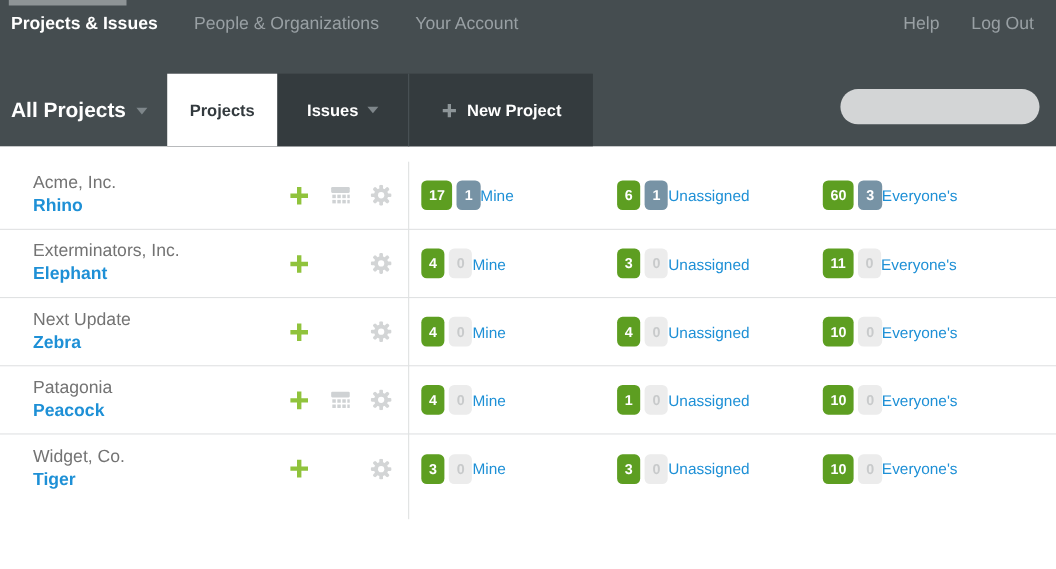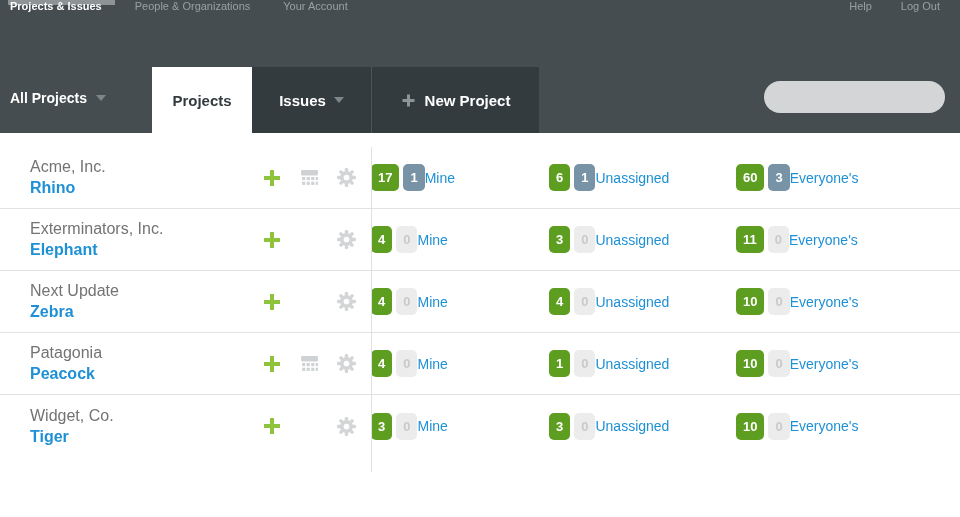--- a/index.html
+++ b/index.html
@@ -6,29 +6,29 @@
   html,body { width:960px; height:517px; background:#fff; overflow:hidden;
     font-family:"Liberation Sans", sans-serif; }
   a { text-decoration:none; cursor:pointer; }
 
   .page { width:960px; height:517px; position:relative; background:#fff; }
 
   
   .header { position:relative; height:133px; background:#454d50; }
   .top-indicator { position:absolute; left:8px; top:0; width:107px; height:5px; background:#8e9496; }
 
-  .nav { position:absolute; top:0; left:0; right:0; height:44px; display:flex; align-items:flex-start;
-    padding:0 20px 0 10px; font-size:11px; }
+  .nav { position:absolute; top:0; left:0; right:0; height:44px; display:flex; align-items:center;
+    padding:0 20px 0 10px; font-size:16px; }
   .nav-left { display:flex; gap:33px; align-items:center; }
   .nav-right { margin-left:auto; display:flex; gap:29px; align-items:center; }
   .nav-item { color:#99a0a4; }
   .nav-item.active { color:#fff; font-weight:bold; }
 
   .scope-selector { position:absolute; left:10px; top:90px; display:flex; align-items:center; gap:9px;
-    color:#fff; font-weight:bold; font-size:14px; }
+    color:#fff; font-weight:bold; font-size:19px; }
   .caret { display:inline-block; width:0; height:0; border-left:5px solid transparent;
     border-right:5px solid transparent; border-top:6px solid #7e868a; }
 
   .tab-strip { position:absolute; left:152px; bottom:0; height:66px; display:flex; background:#343b3e; }
   .tab { display:flex; align-items:center; justify-content:center; gap:8px;
     font-size:15px; font-weight:bold; color:#fff; }
   .tab-projects { width:100px; }
   .tab-projects.tab-active { background:#fff; color:#333a3e; }
   .tab-issues { width:119px; }
   .new-project { width:168px; border-left:1px solid #4b5457; display:flex; align-items:center;
@@ -45,21 +45,21 @@
   .list { padding-top:14px; }
   .row { height:62px; display:flex; align-items:center; padding-left:30px; border-bottom:1px solid #e0e2e3; }
   .row:last-child { border-bottom:none; }
   .cell-project { width:232px; }
   .org { font-size:16px; color:#737373; margin-bottom:3px; }
   .pname { display:inline-block; font-size:16px; font-weight:bold; color:#1e90d6; }
   .cell-icons { width:109px; display:flex; align-items:center; gap:17px; }
   .iconbtn { width:20px; height:20px; display:flex; align-items:center; justify-content:center; }
   .iconbtn.hidden { visibility:hidden; }
 
-  .cell-counts { flex:1; display:flex; align-items:center; }
+  .cell-counts { flex:1; display:flex; align-items:center; padding-left:12px; }
   .group { display:flex; align-items:center; }
   .group:nth-child(1) { width:178px; }
   .group:nth-child(2) { width:187px; }
   .badge { height:27px; min-width:17px; padding:0 7px; border-radius:5px; display:inline-flex;
     align-items:center; justify-content:center; font-size:13px; font-weight:bold; }
   .badge.green { background:#5d9e21; color:#fff; }
   .badge.slate { background:#7793a5; color:#fff; margin-left:4px; }
   .badge.zero  { background:#ececec; color:#c8cacb; margin-left:4px; }
   .clink { font-size:14px; color:#1e90d6; }
 

